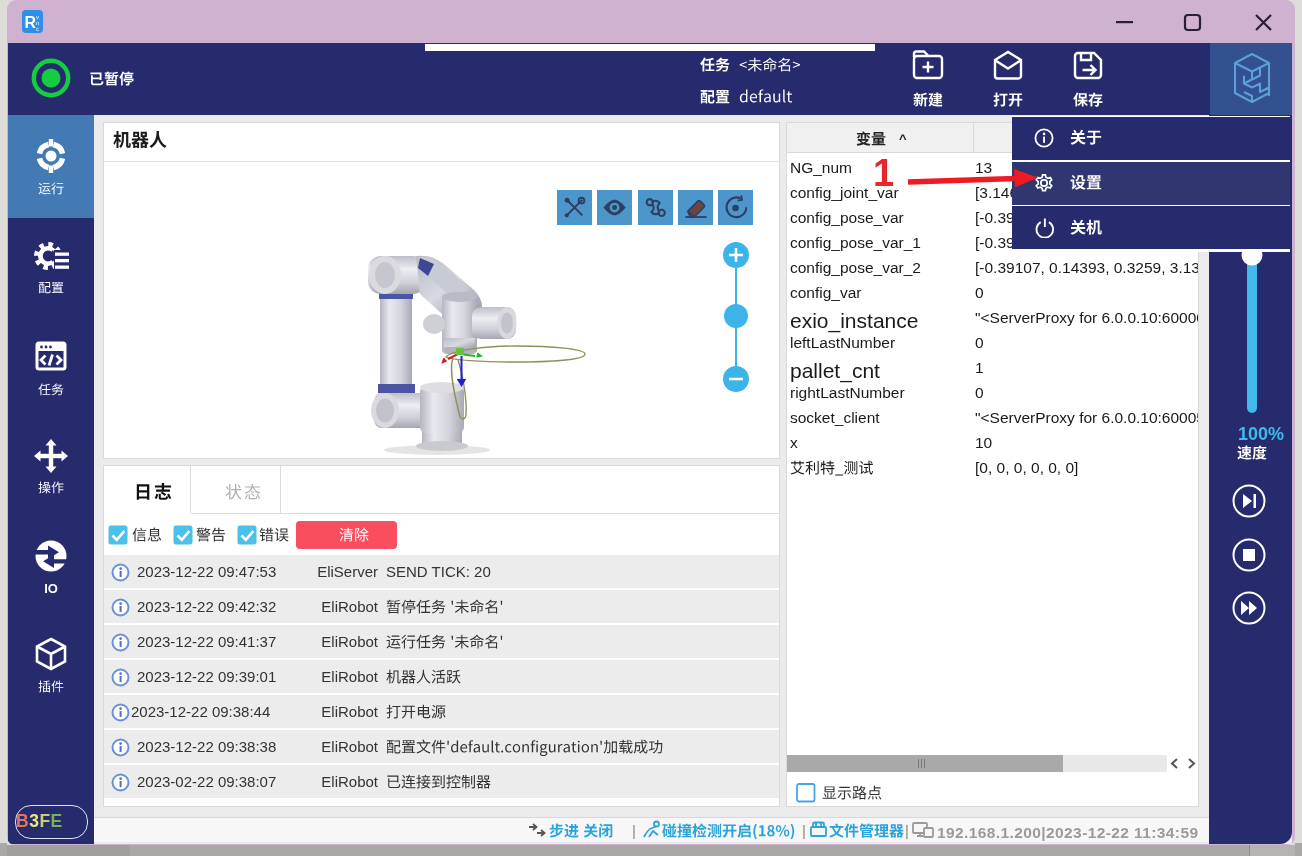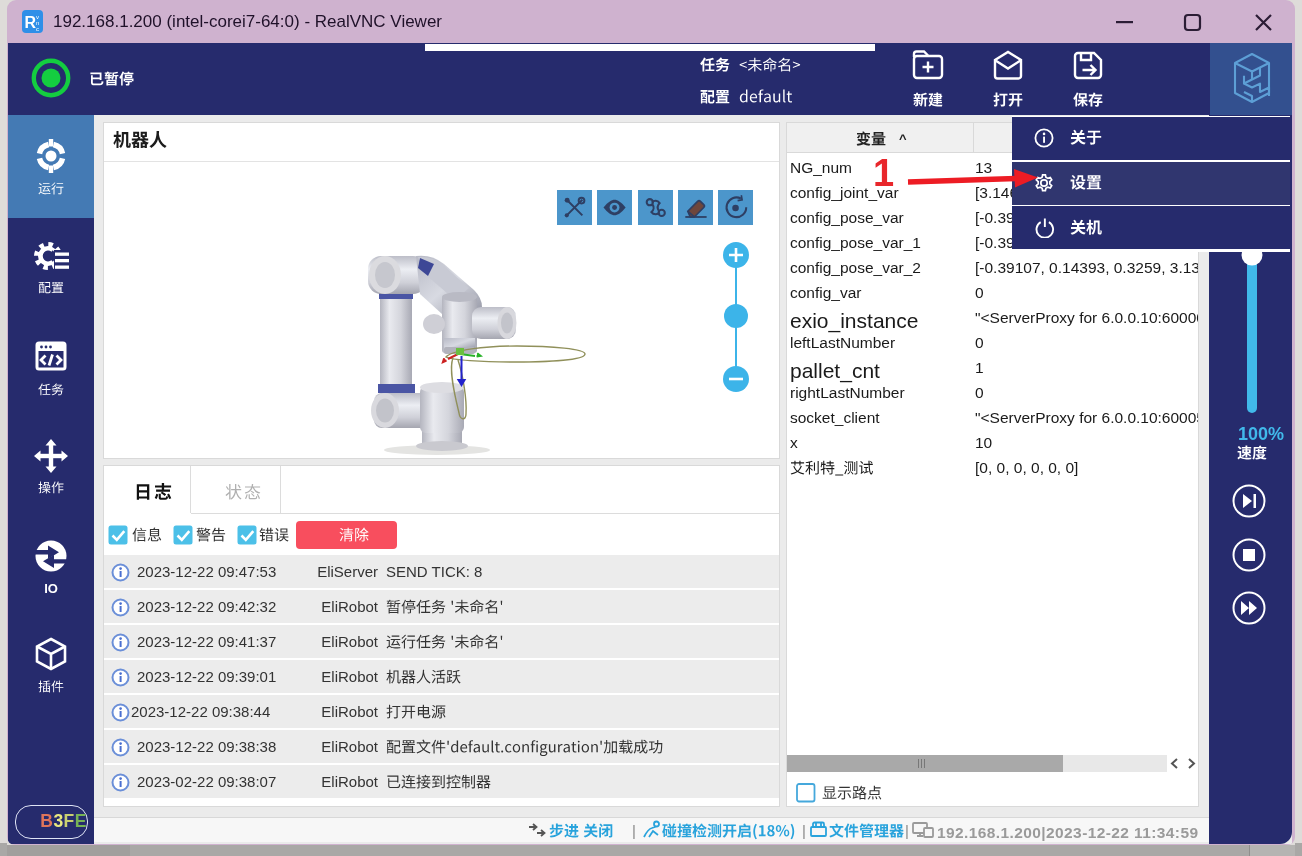--- a/index.html
+++ b/index.html
@@ -12,21 +12,20 @@
 <div class="abs" style="left:0;top:843px;width:7px;height:13px;background:#a9a8a6"></div>
 <div class="abs" style="left:1295px;top:843px;width:7px;height:13px;background:#a9a8a6"></div>
 <div class="abs" style="left:7px;top:0;width:1288px;height:845px;background:#cfb2cf;border-radius:9px 9px 8px 8px;overflow:hidden">
 <svg class="abs" style="left:15px;top:10px" width="21" height="23">
 <rect x="0" y="0" width="21" height="23" rx="4" fill="#2f8fe8"></rect>
 <text x="2.5" y="17.5" font-family="Liberation Sans" font-size="16" font-weight="bold" fill="#fff">R</text>
 <text x="14" y="8.5" font-size="6" fill="#fff" font-family="Liberation Sans">v</text>
 <text x="14" y="14.5" font-size="6" fill="#fff" font-family="Liberation Sans">n</text>
 <text x="14" y="20.5" font-size="6" fill="#fff" font-family="Liberation Sans">c</text>
 </svg>
-<div class="abs" style="left:46px;top:12px;font-size:17px;color:#1f1129">192.168.1.200 (intel-corei7-64:0) - RealVNC Viewer</div>
 <svg class="abs" style="left:1102px;top:8px" width="185" height="28">
 <rect x="7" y="13" width="17" height="2.2" fill="#2b1d35"></rect>
 <rect x="76" y="7" width="15" height="15" rx="3" fill="none" stroke="#2b1d35" stroke-width="2.2"></rect>
 <path d="M147 7 L162 22 M162 7 L147 22" stroke="#2b1d35" stroke-width="2.2"></path>
 </svg>
 <div class="abs" style="left:1px;top:43px;width:1284px;height:801px;background:#ebebeb;overflow:hidden">
 <div class="abs" style="left:0;top:0;width:1286px;height:72px;background:#262b6d"></div>
 <svg class="abs" style="left:23px;top:15px" width="40" height="40">
 <circle cx="20" cy="20" r="17.2" fill="none" stroke="#14cd40" stroke-width="4.4"></circle>
 <circle cx="20" cy="20" r="9.5" fill="#14cd40"></circle>
@@ -165,21 +164,21 @@
         <g fill="none" stroke="#fff" stroke-width="2.6">
           <path d="M19 4 L33 11.5 V26.5 L19 34 L5 26.5 V11.5 Z"></path>
           <path d="M5 11.5 L19 19 L33 11.5 M19 19 V34"></path>
         </g>
       </svg>
 <div style="position:absolute;left:30.0px;top:634.9px">
         <svg width="28" height="18" style="display:block">
           <path transform="translate(0,13.3)" d="M9.5 -3.2V-2.3H11V-0.5H9V-7H12.3V-7.9H9V-9.5C10 -9.6 11 -9.8 11.7 -10L11.2 -10.8C9.8 -10.4 7.3 -10.1 5.2 -10C5.3 -9.8 5.4 -9.4 5.5 -9.2C6.3 -9.2 7.2 -9.3 8.1 -9.4V-7.9H4.8V-7H8.1V-0.5H6V-2.3H7.6V-3.1H6V-4.7C6.5 -4.9 7.1 -5.1 7.6 -5.3L7.1 -6.1C6.6 -5.8 5.8 -5.5 5.1 -5.3V1H6V0.4H11V1.1H11.9V-5.6H9.5V-4.8H11V-3.2ZM2.1 -10.9V-8.3H0.7V-7.4H2.1V-4.4L0.5 -4L0.7 -3.1L2.1 -3.5V-0.1C2.1 0.1 2 0.1 1.9 0.1C1.8 0.1 1.4 0.1 0.9 0.1C1.1 0.4 1.2 0.8 1.2 1C1.9 1 2.3 1 2.6 0.8C2.9 0.7 3 0.4 3 -0.1V-3.8L4.4 -4.2L4.3 -5.1L3 -4.7V-7.4H4.3V-8.3H3V-10.9Z M17.1 -4.4V-3.5H20.9V1H21.8V-3.5H25.4V-4.4H21.8V-7.3H24.8V-8.3H21.8V-10.8H20.9V-8.3H19.1C19.3 -8.8 19.4 -9.5 19.6 -10.1L18.6 -10.3C18.3 -8.6 17.8 -6.9 17 -5.8C17.3 -5.7 17.7 -5.5 17.8 -5.3C18.2 -5.9 18.5 -6.6 18.8 -7.3H20.9V-4.4ZM16.5 -10.9C15.8 -8.9 14.6 -7 13.4 -5.7C13.6 -5.5 13.9 -5 14 -4.7C14.4 -5.2 14.8 -5.7 15.2 -6.2V1H16.1V-7.8C16.6 -8.7 17 -9.6 17.4 -10.6Z" fill="#fff"></path>
         </svg>
       </div>
-<div class="abs" style="left:7px;top:762px;width:73px;height:34px;border:1.5px solid #dfe3f5;border-radius:16px;text-align:right;line-height:30px;font-size:17.5px;font-weight:bold;letter-spacing:0.5px"><span style="color:#e0755a">B</span><span style="color:#e9e87f">3</span><span style="color:#c9cf70">F</span><span style="color:#77b356">E</span></div>
+<div class="abs" style="left:7px;top:762px;width:73px;height:34px;border:1.5px solid #dfe3f5;border-radius:16px;text-align:left;line-height:30px;font-size:17.5px;font-weight:bold;letter-spacing:0.5px"><span style="color:#e0755a">B</span><span style="color:#e9e87f">3</span><span style="color:#c9cf70">F</span><span style="color:#77b356">E</span></div>
 <div class="abs" style="left:95px;top:79px;width:677px;height:337px;background:#fff;border:1px solid #d9d9d9"></div>
 <div style="position:absolute;left:105.0px;top:85.4px">
         <svg width="56" height="25" style="display:block">
           <path transform="translate(0,18.4)" d="M8.8 -14.3V-8.4C8.8 -5.7 8.6 -2.2 6.2 0.2C6.7 0.5 7.5 1.2 7.8 1.6C10.5 -1 10.9 -5.4 10.9 -8.4V-12.2H13.1V-1.4C13.1 0.1 13.3 0.6 13.6 0.9C13.9 1.3 14.4 1.4 14.9 1.4C15.2 1.4 15.6 1.4 15.9 1.4C16.3 1.4 16.7 1.3 17 1.1C17.3 0.9 17.5 0.5 17.6 -0C17.7 -0.5 17.8 -1.8 17.8 -2.8C17.3 -3 16.6 -3.3 16.2 -3.7C16.2 -2.6 16.2 -1.7 16.2 -1.3C16.1 -0.9 16.1 -0.8 16.1 -0.7C16 -0.6 15.9 -0.6 15.8 -0.6C15.7 -0.6 15.6 -0.6 15.5 -0.6C15.4 -0.6 15.4 -0.6 15.3 -0.7C15.3 -0.7 15.3 -1 15.3 -1.5V-14.3ZM3.5 -15.3V-11.6H0.8V-9.5H3.2C2.6 -7.4 1.5 -4.9 0.4 -3.5C0.7 -3 1.2 -2.1 1.4 -1.5C2.2 -2.5 2.9 -4 3.5 -5.6V1.6H5.5V-5.9C6.1 -5.1 6.6 -4.3 6.9 -3.7L8.1 -5.4C7.7 -5.9 6.2 -7.8 5.5 -8.5V-9.5H7.9V-11.6H5.5V-15.3Z M22.1 -12.7H24.1V-11.1H22.1ZM29.7 -12.7H31.8V-11.1H29.7ZM28.9 -8.7C29.5 -8.4 30.2 -8.1 30.7 -7.8H26.7C27 -8.2 27.3 -8.7 27.5 -9.1L26.1 -9.4V-14.6H20.2V-9.3H25.2C25 -8.8 24.6 -8.3 24.3 -7.8H18.8V-5.9H22.4C21.3 -5 20 -4.3 18.4 -3.7C18.8 -3.3 19.3 -2.5 19.5 -2L20.2 -2.3V1.6H22.1V1.2H24.1V1.5H26.1V-4.1H23.3C24 -4.6 24.7 -5.3 25.3 -5.9H28.3C28.8 -5.2 29.5 -4.6 30.2 -4.1H27.7V1.6H29.7V1.2H31.8V1.5H33.9V-2.1L34.4 -1.9C34.7 -2.5 35.3 -3.3 35.8 -3.7C34 -4.1 32.3 -4.9 31 -5.9H35.2V-7.8H32.1L32.7 -8.3C32.3 -8.6 31.7 -9 31 -9.3H33.9V-14.6H27.7V-9.3H29.6ZM22.1 -0.7V-2.2H24.1V-0.7ZM29.7 -0.7V-2.2H31.8V-0.7Z M43.6 -15.3C43.5 -12.2 43.8 -4.1 36.5 -0.2C37.2 0.3 37.9 1 38.3 1.6C42.1 -0.6 44 -3.9 45 -7.1C46 -4 48 -0.4 52 1.5C52.3 0.9 52.9 0.1 53.6 -0.4C47.3 -3.2 46.2 -10 45.9 -12.4C46 -13.5 46 -14.5 46.1 -15.3Z" fill="#1c1c1c"></path>
         </svg>
       </div>
 <div class="abs" style="left:96px;top:118px;width:675px;height:1px;background:#e3e3e3"></div>
 <div class="abs" style="left:549px;top:147px;width:35px;height:35px;background:#4c96cb"></div>
 <svg class="abs" style="left:549px;top:147px" width="35" height="35">
         <g transform="translate(3.2,3.2) scale(0.82)">
@@ -353,21 +352,21 @@
         </svg>
       </div>
 <div class="abs" style="left:96px;top:512px;width:675px;height:33px;background:#ececec"></div>
 <svg class="abs" style="left:103px;top:520px" width="19" height="19">
         <circle cx="9.5" cy="9.5" r="8" fill="#fff" stroke="#6b8fd8" stroke-width="2"></circle>
         <rect x="8.6" y="8" width="2" height="6" fill="#4a6fd0"></rect>
         <circle cx="9.6" cy="5.6" r="1.3" fill="#4a6fd0"></circle>
       </svg>
 <div class="abs" style="left:129px;top:520px;font-size:15px;color:#333">2023-12-22 09:47:53</div>
 <div class="abs" style="left:290px;top:520px;width:80px;text-align:right;font-size:15px;color:#333">EliServer</div>
-<div class="abs" style="left:378px;top:520px;font-size:15px;color:#333">SEND TICK: 8</div>
+<div class="abs" style="left:378px;top:520px;font-size:15px;color:#333">SEND TICK: 20</div>
 <div class="abs" style="left:96px;top:547px;width:675px;height:33px;background:#ececec"></div>
 <svg class="abs" style="left:103px;top:555px" width="19" height="19">
         <circle cx="9.5" cy="9.5" r="8" fill="#fff" stroke="#6b8fd8" stroke-width="2"></circle>
         <rect x="8.6" y="8" width="2" height="6" fill="#4a6fd0"></rect>
         <circle cx="9.6" cy="5.6" r="1.3" fill="#4a6fd0"></circle>
       </svg>
 <div class="abs" style="left:129px;top:555px;font-size:15px;color:#333">2023-12-22 09:42:32</div>
 <div class="abs" style="left:290px;top:555px;width:80px;text-align:right;font-size:15px;color:#333">EliRobot</div>
 <div style="position:absolute;left:378.0px;top:553.5px">
         <svg width="120" height="21" style="display:block">

